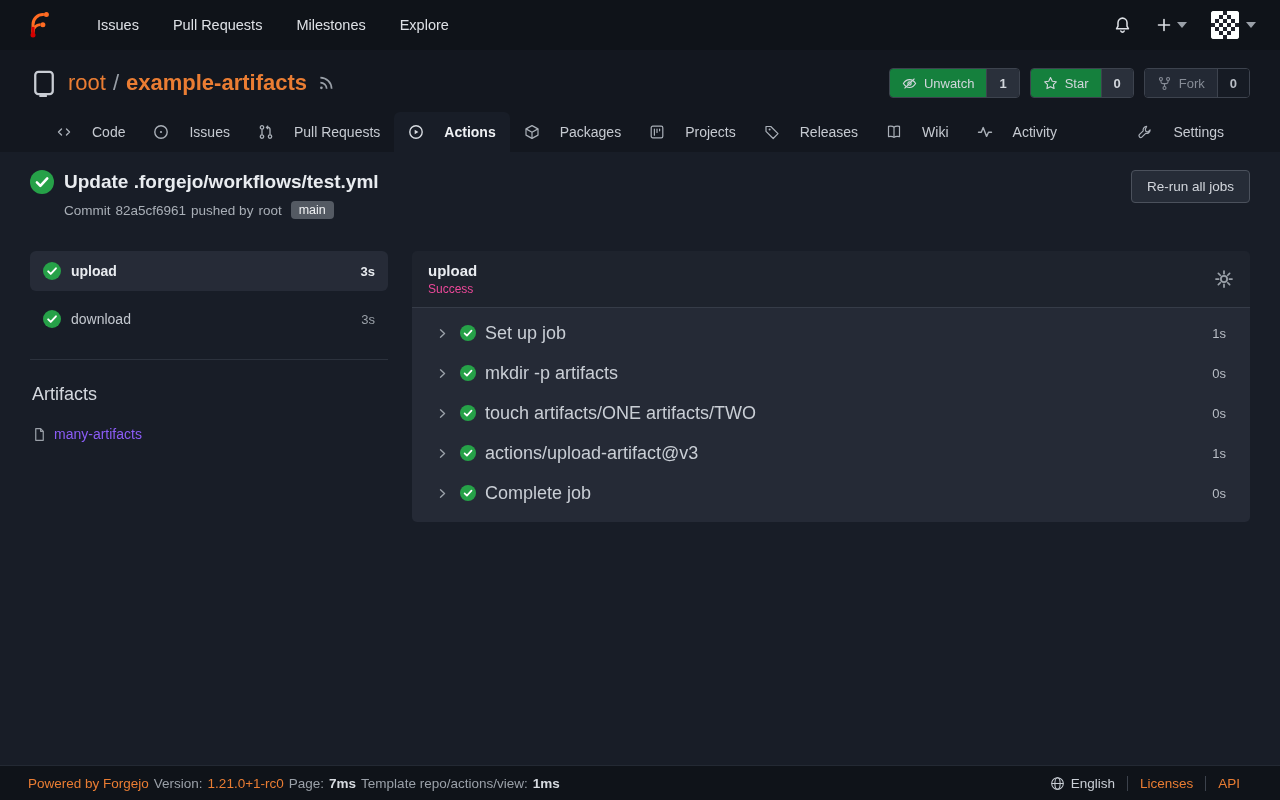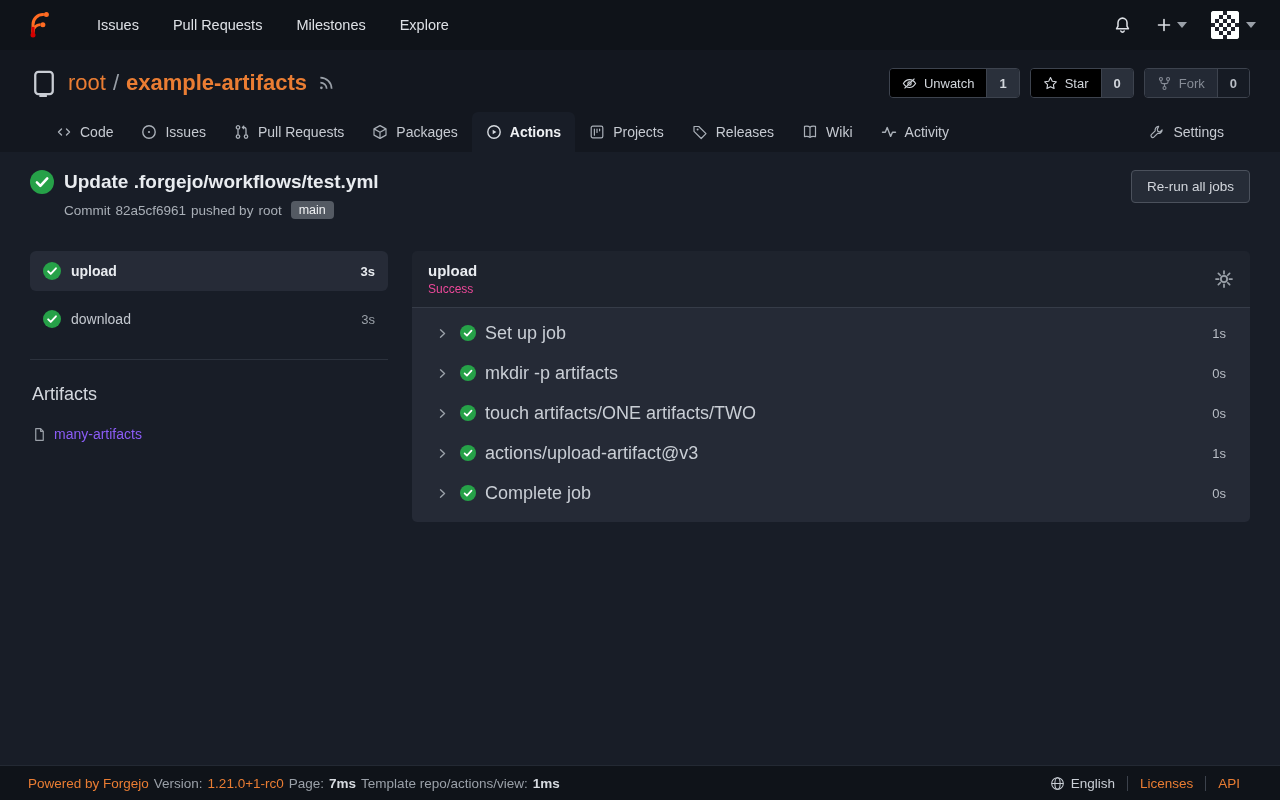--- a/index.html
+++ b/index.html
@@ -40,33 +40,33 @@
   .repo-name { font-weight:600; }
   .repo-sep { color:#9aa0a8; }
   .rss-icon { color:#9aa0a8; margin-left:10px; cursor:pointer; }
   .repo-actions { margin-left:auto; display:flex; gap:10px; }
   .btn-group {
     display:flex; height:30px; border:1px solid #3d434e; border-radius:4px;
     overflow:hidden; font-size:13px; cursor:pointer;
   }
   .btn-label {
     display:flex; align-items:center; gap:7px; padding:0 12px;
-    background:#000000; color:#d2d6dc;
+    background:#15803d; color:#d2d6dc;
   }
   .btn-count {
     display:flex; align-items:center; padding:0 12px; background:#2a303b;
     border-left:1px solid #3d434e; color:#d2d6dc; font-weight:700;
   }
   .btn-group.disabled .btn-label { background:#232934; color:#868c96; }
   .btn-group.disabled .btn-count { background:#161b24; color:#b9bec6; }
 
   
   .tabs-row { display:flex; align-items:flex-end; margin-top:14px; padding:0 12px; }
   .tab {
-    display:flex; align-items:center; gap:8px;
+    display:flex; align-items:center; gap:20px;
     padding:12px 14px; font-size:14px; color:#c6cad1; cursor:pointer;
     border-radius:6px 6px 0 0; white-space:nowrap;
   }
   .tab svg { color:#aab0b8; }
   .tab.active { background:#181d27; color:#eef0f3; font-weight:600; }
   .tab.active svg { color:#d7dbe1; }
   .tab-settings { margin-left:auto; }
 
   
   .page-body { flex:1; background:#181d27; padding:18px 30px 0 30px; overflow:hidden; }
@@ -286,33 +286,33 @@
     <span class="tab">
       <svg width="16" height="16" viewBox="0 0 16 16" fill="none" stroke="currentColor" stroke-width="1.3">
         <circle cx="4" cy="3.4" r="1.7"></circle>
           <circle cx="4" cy="12.6" r="1.7"></circle>
           <circle cx="12" cy="12.6" r="1.7"></circle>
         <path d="M4 5.2v5.6M8.6 3.4H10a2 2 0 0 1 2 2v5.4"></path>
           <path d="M10.2 1.7 8.5 3.4l1.7 1.7"></path>
       </svg>
       <span>Pull Requests</span>
     </span>
-    <span class="tab">
-      <svg width="16" height="16" viewBox="0 0 16 16" fill="none" stroke="currentColor" stroke-width="1.2" stroke-linejoin="round">
-          <path d="M8 1.6 14 4.9v6.2L8 14.4 2 11.1V4.9Z"></path>
-          <path d="M2 4.9 8 8.2l6-3.3M8 8.2v6.2"></path>
-        </svg>
-      <span>Packages</span>
-    </span>
     <span class="tab active">
       <svg width="16" height="16" viewBox="0 0 16 16" fill="none" stroke="currentColor" stroke-width="1.4">
           <circle cx="8" cy="8" r="6.2"></circle>
           <path d="M6.7 5.7v4.6L10.4 8Z" fill="currentColor" stroke="none"></path>
         </svg>
       <span>Actions</span>
+    </span>
+    <span class="tab">
+      <svg width="16" height="16" viewBox="0 0 16 16" fill="none" stroke="currentColor" stroke-width="1.2" stroke-linejoin="round">
+          <path d="M8 1.6 14 4.9v6.2L8 14.4 2 11.1V4.9Z"></path>
+          <path d="M2 4.9 8 8.2l6-3.3M8 8.2v6.2"></path>
+        </svg>
+      <span>Packages</span>
     </span>
     <span class="tab">
       <svg width="16" height="16" viewBox="0 0 16 16" fill="none" stroke="currentColor" stroke-width="1.2">
           <rect x="2.2" y="2.2" width="11.6" height="11.6" rx="1.6"></rect>
           <path d="M5.4 5v6.2M8 5v3.4M10.6 5v1.8" stroke-linecap="round"></path>
         </svg>
       <span>Projects</span>
     </span>
     <span class="tab">
       <svg width="16" height="16" viewBox="0 0 16 16" fill="none" stroke="currentColor" stroke-width="1.2" stroke-linejoin="round">

